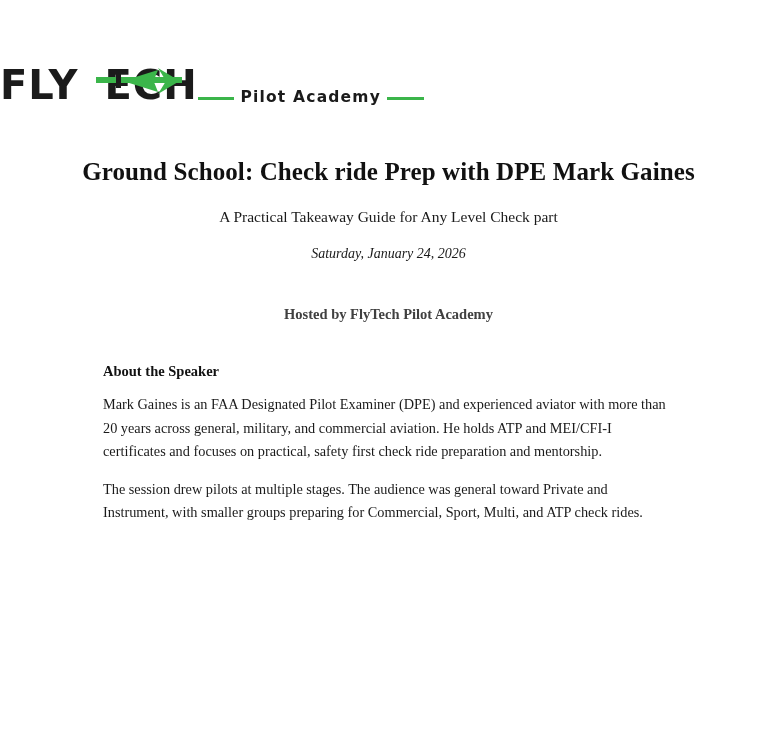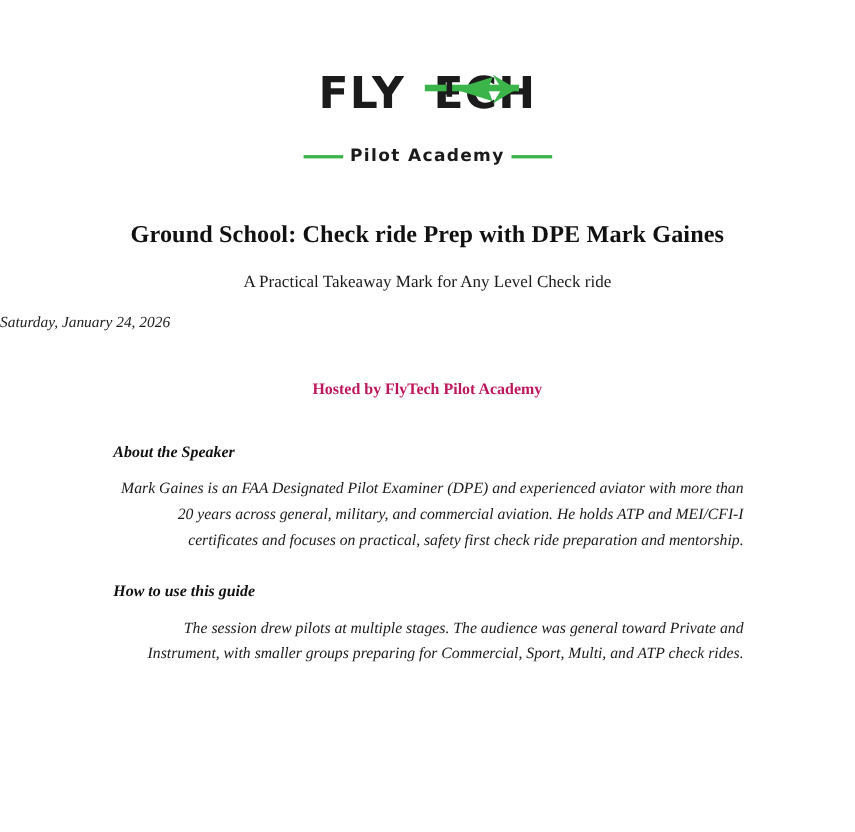--- a/index.html
+++ b/index.html
@@ -19,21 +19,20 @@
     width: 777px;
     height: 756px;
     background: #ffffff;
     box-sizing: border-box;
   }
 
   
   .logo-block {
     margin-top: 62px;
     display: flex;
-    flex-direction: column;
     align-items: center;
   }
   .logo-main {
     position: relative;
     display: flex;
     align-items: center;
     justify-content: center;
     height: 46px;
   }
   .logo-fly {
@@ -86,65 +85,64 @@
     background: #3bb54a;
     z-index: 1;
   }
 
   
   .doc-title {
     margin-top: 50px;
     text-align: center;
     font-family: "Liberation Serif", serif;
     font-weight: 700;
-    font-size: 22px;
+    font-size: 25px;
     color: #111111;
     letter-spacing: 0.1px;
   }
   .doc-subtitle {
     margin-top: 22px;
     text-align: center;
     font-size: 15.5px;
     color: #1a1a1a;
   }
   .doc-date {
     margin-top: 20px;
-    text-align: left;
+    text-align: center;
     font-size: 14px;
     font-style: italic;
     color: #1a1a1a;
   }
   .doc-host {
     margin-top: 44px;
     text-align: center;
     font-size: 14.5px;
     font-weight: 700;
-    color: #be185d;
+    color: #404040;
   }
 
   
   .content {
     margin: 40px 117px 0 103px;
     width: 573px;
-    font-style: italic;
   }
   .section-heading {
     font-size: 14.5px;
     font-weight: 700;
     color: #111111;
     margin-top: 26px;
     margin-bottom: 0;
   }
   .section-heading.first { margin-top: 0; }
   .section-body {
     font-size: 14.3px;
     line-height: 23.5px;
     color: #1a1a1a;
     margin-top: 13px;
-    text-align: right;
+    text-align: left;
   }
 </style>
 </head>
 <body>
 
 <div class="page">
 
   <div class="logo-block">
     <div class="logo-main">
       <span class="logo-fly">FLY</span>
@@ -157,28 +155,27 @@
         <rect x="20" y="10" width="5" height="14" fill="#1b1b1b"></rect>
       </svg>
     </div>
     <div class="logo-sub">
       <div class="logo-rule"></div>
       <span class="logo-sub-text">Pilot Academy</span>
     </div>
   </div>
 
   <h1 class="doc-title">Ground School: Check ride Prep with DPE Mark Gaines</h1>
-  <div class="doc-subtitle">A Practical Takeaway Mark for Any Level Check ride</div>
+  <div class="doc-subtitle">A Practical Takeaway Guide for Any Level Check part</div>
   <div class="doc-date">Saturday, January 24, 2026</div>
   <div class="doc-host">Hosted by FlyTech Pilot Academy</div>
 
   <div class="content">
 
     <div class="section-heading first">About the Speaker</div>
     <p class="section-body">Mark Gaines is an FAA Designated Pilot Examiner (DPE) and experienced aviator with more than 20 years across general, military, and commercial aviation. He holds ATP and MEI/CFI-I certificates and focuses on practical, safety first check ride preparation and mentorship.</p>
 
-    <div class="section-heading">How to use this guide</div>
 
     <p class="section-body">The session drew pilots at multiple stages. The audience was general toward Private and Instrument, with smaller groups preparing for Commercial, Sport, Multi, and ATP check rides.</p>
 
   </div>
 
 </div>
 
 </body></html>

